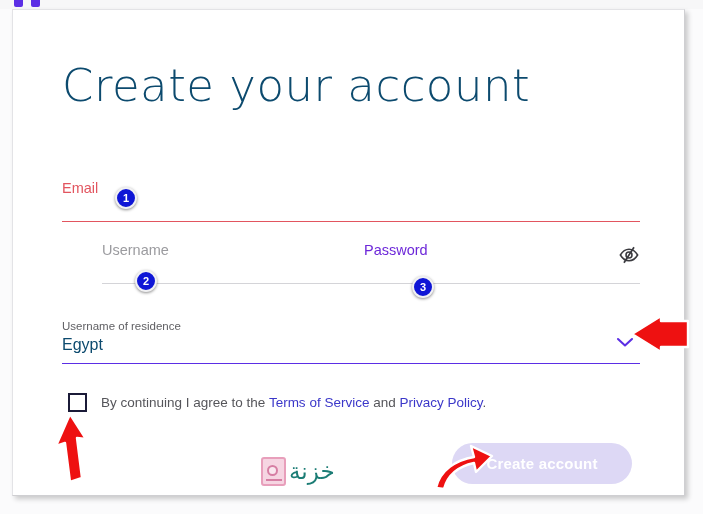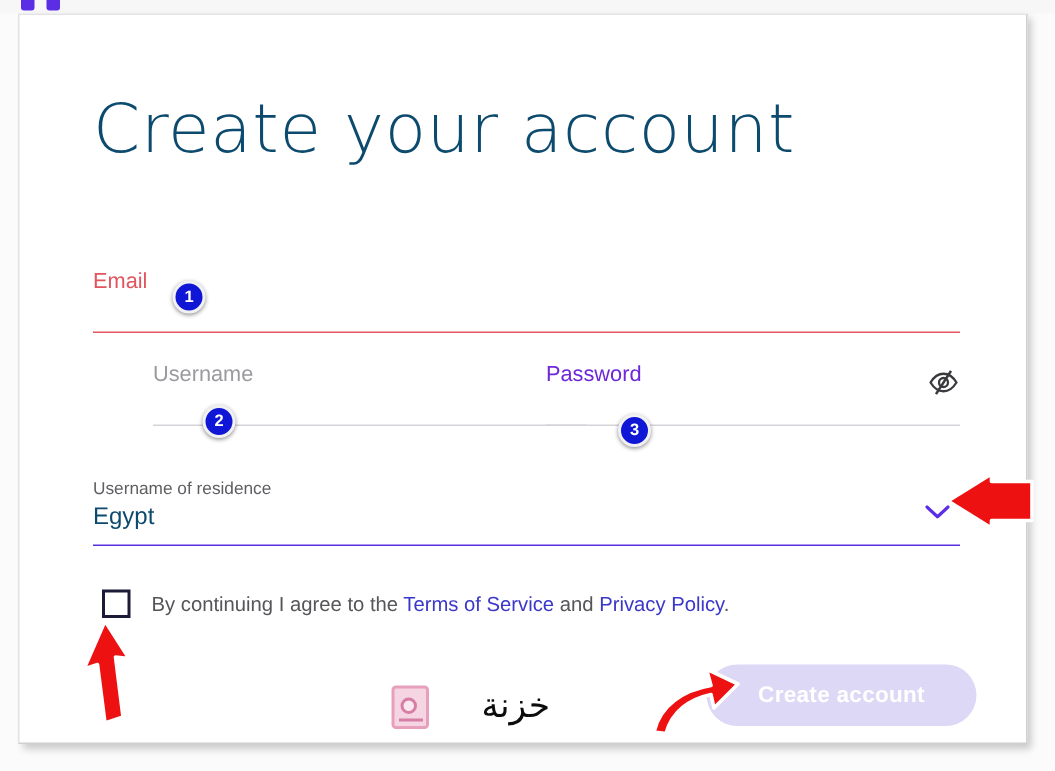--- a/index.html
+++ b/index.html
@@ -179,21 +179,21 @@
     white-space: nowrap;
   }
   #terms-text a {
     color: #3b37c9;
     text-decoration: none;
   }
 
   
   #create-account-button {
     position: absolute;
-    left: 458px;
+    left: 439px;
     top: 433px;
     width: 180px;
     height: 41px;
     border: none;
     border-radius: 21px;
     background: #ddd8f5;
     color: #ffffff;
     font-size: 15px;
     font-weight: bold;
     font-family: "Liberation Sans", sans-serif;
@@ -236,25 +236,24 @@
     content: "";
     position: absolute;
     left: 3px;
     bottom: 3px;
     width: 16px;
     height: 2px;
     background: #d4789f;
   }
   #watermark .wm-text {
     font-size: 23px;
-    color: #000000;
+    color: #0f766e;
     font-family: "DejaVu Sans", sans-serif;
     direction: rtl;
     line-height: 1;
-    margin-left: 32px;
   }
 
   
   .step-badge {
     position: absolute;
     width: 22px;
     height: 22px;
     border-radius: 50%;
     background: #0f16d6;
     border: 2.5px solid #f1f1f3;

